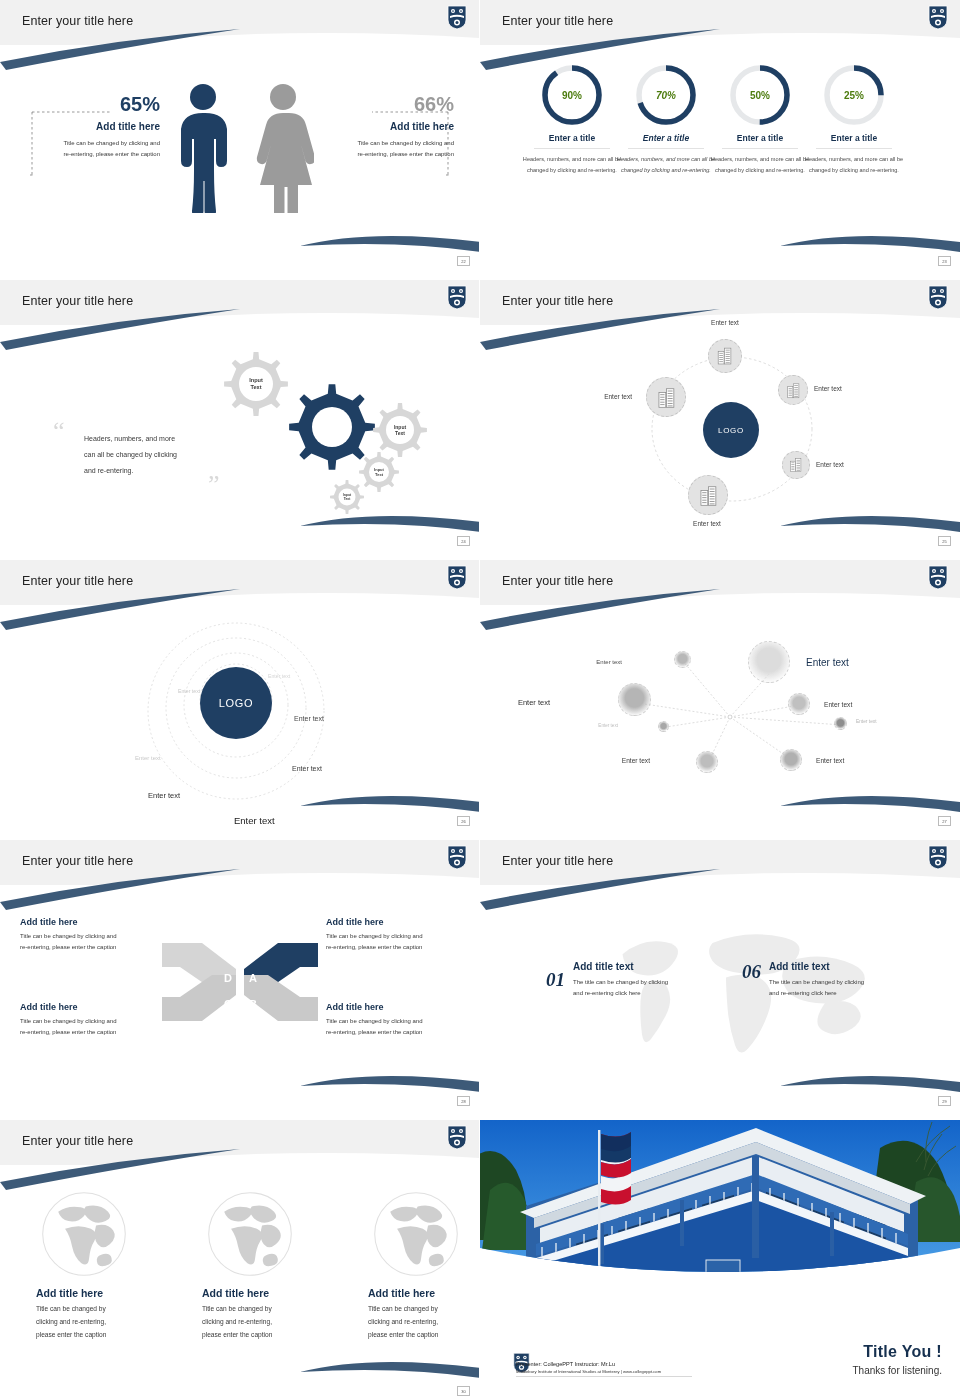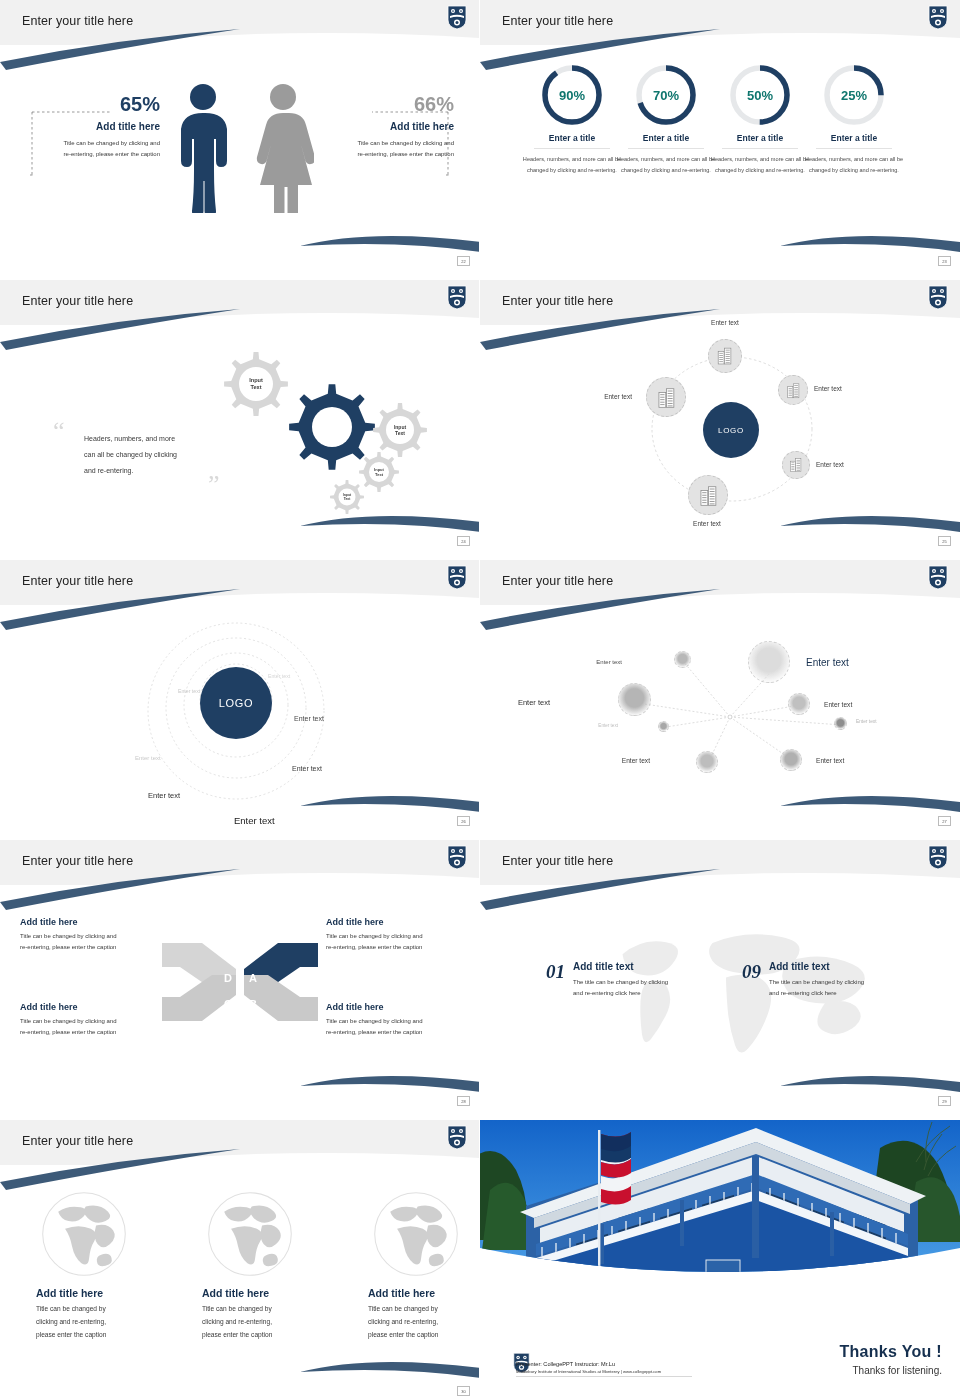--- a/index.html
+++ b/index.html
@@ -51,21 +51,21 @@
   
   .navy { color:#1f3f63; }
   .gry  { color:#9b9b9b; }
   .cap  { font-size:6px; color:#3a3a3a; line-height:1.9; }
   
   .pct { font-size:20px; font-weight:bold; }
   
   .donut-wrap{ position:absolute; text-align:center; width:100px;}
   .donut-num{ position:absolute; top:0; left:0; width:64px;height:64px;
     display:flex;align-items:center;justify-content:center;
-    font-size:13px;font-weight:bold;color:#0f766e;}
+    font-size:10px;font-weight:bold;color:#4d7c0f;}
   .donut-title{ font-size:8.5px;font-weight:bold;color:#16304f;margin-top:6px;}
   .donut-rule{ width:76px;height:1px;background:#e2e2e2;margin:5px auto 0;}
   .donut-body{ font-size:5.6px;color:#4a4a4a;line-height:2.0;margin-top:5px;}
   
   .quote { font-size:26px;color:#d9d9d9;font-family:"Liberation Serif",serif;line-height:.6;}
   .gear-lbl{ position:absolute;left:0;right:0;text-align:center;
     font-size:5.5px;font-weight:bold;color:#3c3c3c;line-height:1.25;}
   .hub{ border-radius:50%;background:#1f3f63;color:#fff;font-weight:normal;
     display:flex;align-items:center;justify-content:center;letter-spacing:.7px;}
   .etxt{ position:absolute;font-size:6.5px;color:#3a3a3a;white-space:nowrap;}
@@ -202,21 +202,21 @@
       <div id="donuts">
           <div class="donut-wrap" style="left: 42px; top: 18px;">
             <div style="position:relative;width:64px;height:64px;margin:0 auto"><svg width="64" height="64" viewBox="0 0 64 64">
                 <circle cx="32" cy="32" r="27" fill="none" stroke="#e6e8ea" stroke-width="5.5"></circle>
                 <circle cx="32" cy="32" r="27" fill="none" stroke="#1f3f63" stroke-width="5.5" stroke-linecap="butt" stroke-dasharray="152.68 169.65" transform="rotate(-90 32 32)"></circle>
               </svg><div class="donut-num">90%</div></div>
             <div class="donut-title">Enter a title</div>
             <div class="donut-rule"></div>
             <div class="donut-body">Headers, numbers, and more can all be changed by clicking and re-entering.</div>
           </div>
-          <div class="donut-wrap" style="left: 136px; top: 18px;">
+          <div class="donut-wrap" style="left: 136px; top: 18px; font-style: italic;">
             <div style="position:relative;width:64px;height:64px;margin:0 auto"><svg width="64" height="64" viewBox="0 0 64 64">
                 <circle cx="32" cy="32" r="27" fill="none" stroke="#e6e8ea" stroke-width="5.5"></circle>
                 <circle cx="32" cy="32" r="27" fill="none" stroke="#1f3f63" stroke-width="5.5" stroke-linecap="butt" stroke-dasharray="118.75 169.65" transform="rotate(-90 32 32)"></circle>
               </svg><div class="donut-num">70%</div></div>
             <div class="donut-title">Enter a title</div>
             <div class="donut-rule"></div>
             <div class="donut-body">Headers, numbers, and more can all be changed by clicking and re-entering.</div>
           </div>
           <div class="donut-wrap" style="left: 230px; top: 18px;">
             <div style="position:relative;width:64px;height:64px;margin:0 auto"><svg width="64" height="64" viewBox="0 0 64 64">
@@ -475,30 +475,30 @@
       </svg>
     <svg class="body-curve">
       <path d="M0 56 Q240 22 480 38 L480 270 L0 270 Z" fill="#ffffff"></path>
       <path d="M0 62 Q120 38 240 29 Q130 46 6 70 Z" fill="#3d5a78"></path>
       <path d="M480 242 Q370 228 300 246 Q400 240 480 252 Z" fill="#3d5a78"></path>
     </svg>
     <div class="canvas">
       <svg style="position:absolute;left:120px;top:18px" width="300" height="170">
           <use href="#worldmap"></use>
         </svg>
-      <div style="position:absolute;left:66px;top:76px;display:flex;align-items:flex-start;gap:8px">
+      <div style="position:absolute;left:66px;top:76px;display:flex;align-items:center;gap:8px">
         <div class="num0">01</div>
         <div>
           <div style="font-size:10px;font-weight:bold;color:#16304f">Add title text</div>
           <div class="cap" style="margin-top:5px">The title can be changed by clicking</div>
           <div class="cap">and re-entering click here</div>
         </div>
       </div>
       <div style="position:absolute;left:262px;top:76px;display:flex;align-items:flex-start;gap:8px">
-        <div class="num0">09</div>
+        <div class="num0">06</div>
         <div>
           <div style="font-size:10px;font-weight:bold;color:#16304f">Add title text</div>
           <div class="cap" style="margin-top:5px">The title can be changed by clicking</div>
           <div class="cap">and re-entering click here</div>
         </div>
       </div>
     </div>
     <div class="pnum">29</div>
   </div>
 
@@ -655,18 +655,18 @@
     </div>
     <svg class="crest" style="position:absolute;left:33px;bottom:26px;top:auto;width:17px;height:22px">
         <use href="#crest"></use>
       </svg>
     <div class="pres">
       <div class="l1">Presenter: CollegePPT   Instructor: Mr.Lu</div>
       <div class="l2">Middlebury Institute of International Studies at Monterey  |  www.collegeppt.com</div>
     </div>
     <div class="presline"></div>
     <div class="thanks">
-      <h1>Thanks You !</h1>
+      <h1>Title You !</h1>
       <p>Thanks for listening.</p>
     </div>
   </div>
 
 </div>
 
 </body></html>

